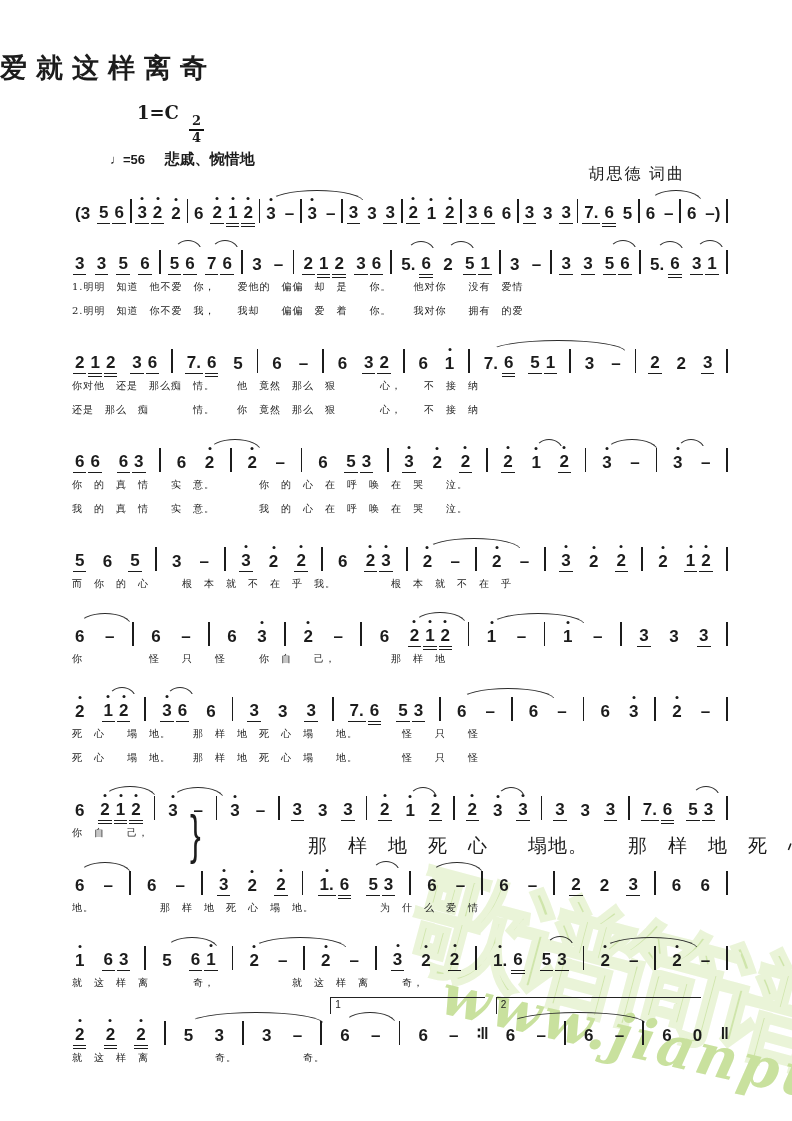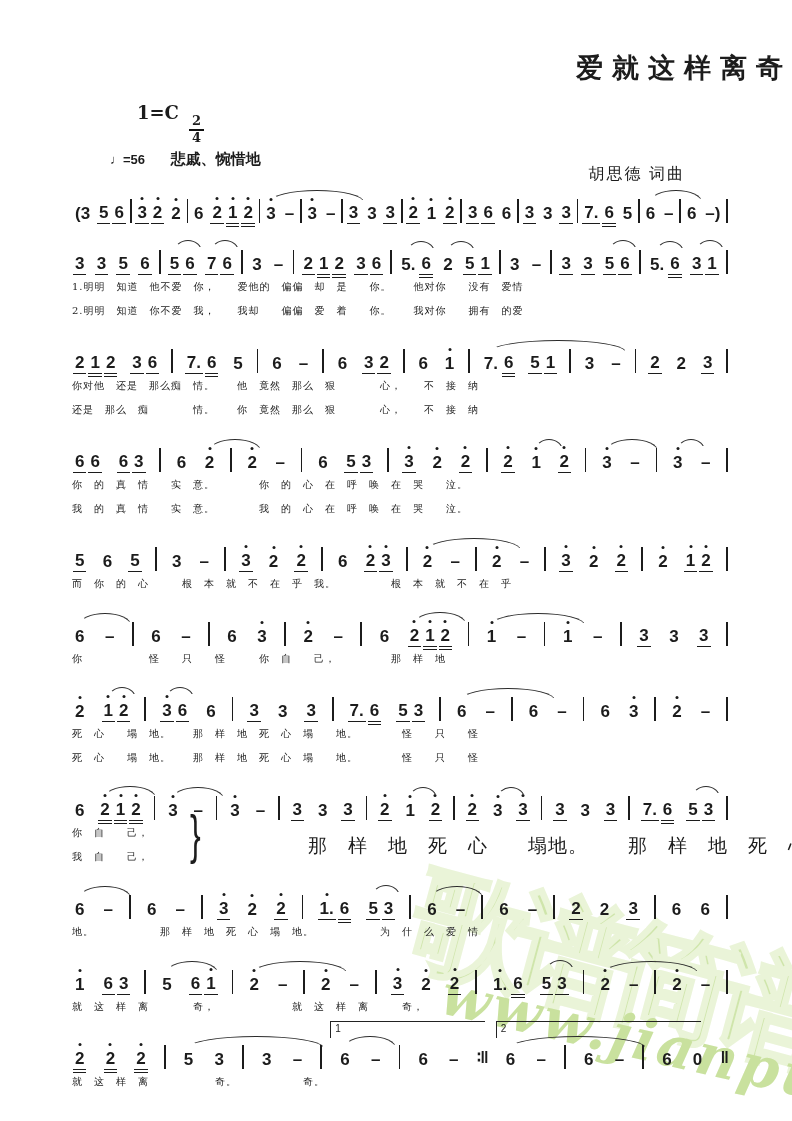--- a/index.html
+++ b/index.html
@@ -1,27 +1,27 @@
 <!DOCTYPE html>
 <html><head>
 <meta charset="utf-8">
 <style>
   html,body{margin:0;padding:0}
   body{width:792px;height:1121px;background:#ffffff;overflow:hidden;position:relative;
        font-family:"Liberation Sans",sans-serif;color:#1c1c1c}
   .page{position:absolute;inset:0}
 
-  .title{margin-top:50px;text-align:right;font-family:"DejaVu Serif",serif;
+  .title{margin-top:50px;text-align:left;font-family:"DejaVu Serif",serif;
          font-size:27px;font-weight:bold;letter-spacing:9px}
   .keyrow{margin:16px 8px 0 137px;font-size:18px;font-weight:bold;font-family:"DejaVu Serif",serif}
   .fr{display:inline-flex;flex-direction:column;align-items:center;font-size:13px;line-height:1.15;
       vertical-align:-6px;margin-left:10px;font-weight:bold}
   .fr .num{border-bottom:2px solid #111;padding:0 3px}
   .temporow{margin:4px 0 0 110px;font-size:13px;font-weight:bold;position:relative;height:22px}
-  .expr{font-size:15px;margin-left:22px}
+  .expr{font-size:15px;margin-left:16px}
   .credit{position:absolute;right:107px;top:14px;font-size:16px;font-weight:normal;letter-spacing:2px}
 
   #systems{margin:6px 64px 0 72px;position:relative;z-index:1}
   .system{margin-bottom:5px;position:relative}
   .notes{display:flex;justify-content:space-between;align-items:flex-end;padding-top:20px;height:26px}
   .grp{display:inline-flex;align-items:flex-end}
   .tok{position:relative;font-weight:bold;font-size:17px;line-height:1;padding:0 2px 2px;margin:0 1px}
   .u1{border-bottom:1.7px solid #1c1c1c}
   .u2{border-bottom:1.7px solid #1c1c1c}
   .u2::after{content:"";position:absolute;left:0;right:0;bottom:-4px;border-bottom:1.7px solid #1c1c1c}
@@ -672,21 +672,20 @@
             <span class="tok u1">7.</span>
             <span class="tok u2">6</span>
           </span>
           <span class="grp">
             <span class="tok u1">5<span class="arc arc-s"></span></span>
             <span class="tok u1">3</span>
           </span>
           <span class="bar"></span>
         </div>
         <div class="lyric">你　自　　己，</div>
-        <div class="lyric">我　自　　己，</div>
         <span class="brace">}</span>
         <div class="merged">那　样　地　死　心　　塌地。　　那　样　地　死　心　塌</div>
       </div>
       <div class="system">
         <div class="notes">
           <span class="grp">
             <span class="tok">6<span class="arc arc-m"></span></span>
           </span>
           <span class="grp">
             <span class="tok">–</span>

